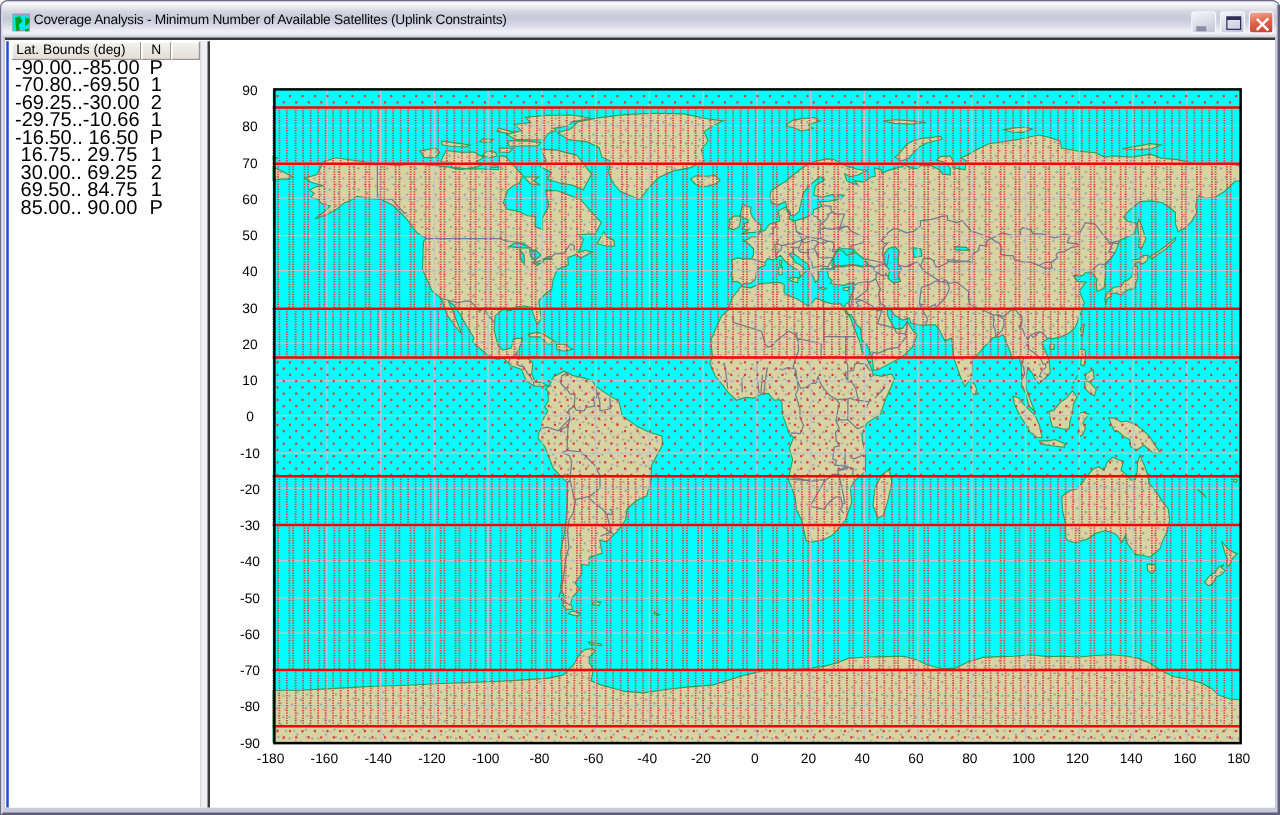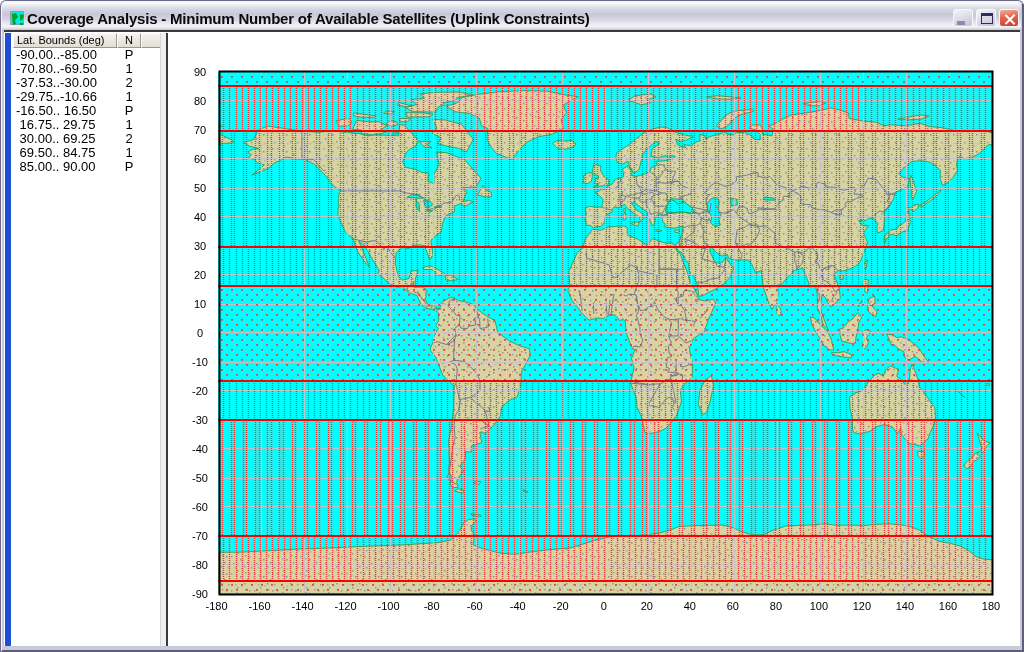--- a/index.html
+++ b/index.html
@@ -3,34 +3,34 @@
 *{margin:0;padding:0;box-sizing:border-box}
 body{width:1024px;height:652px;overflow:hidden;font-family:"Liberation Sans",sans-serif;background:#fff;-webkit-font-smoothing:antialiased}
 #win{position:absolute;left:0;top:0;width:1024px;height:652px;background:#6a6a8e;border-radius:6px 6px 0 0}
 #winb{position:absolute;left:1px;top:1px;width:1022px;height:650px;background:#f6f6fa;border-radius:5px 5px 0 0}
 #winc2{position:absolute;left:2px;top:2px;width:1020px;height:649px;background:#c9c9da;border-radius:4px 4px 0 0}
 #wind{position:absolute;right:0;top:4px;width:2px;height:648px;background:#5e5e7c}
 #wine{position:absolute;left:2px;bottom:0;width:1022px;height:2px;background:#5e5e7c}
 #title{position:absolute;left:2px;top:2px;width:1019px;height:28px;border-radius:4px 4px 0 0;
  background:linear-gradient(#ffffff 0%,#f0f0f5 9%,#d6d6e2 26%,#c7c7d7 45%,#d5d5e3 62%,#ebebf2 78%,#f1f1f6 88%,#d9d9e5 96%,#bbbbd0 100%)}
 #ticon{position:absolute;left:8px;top:9px;width:14px;height:14px;background:#00e8e8;border:1px solid #9a9ab0}
-#ttext{position:absolute;left:25px;top:8px;font-size:15px;font-weight:bold;color:#0a0a0a;letter-spacing:-0.2px}
+#ttext{position:absolute;left:25px;top:8px;font-size:11px;font-weight:normal;color:#0a0a0a;letter-spacing:-0.2px}
 .tb{position:absolute;top:7px;height:18px;border-radius:3px;border:1px solid #f8f8fc}
 #bmin{left:951px;width:20px;background:linear-gradient(160deg,#f4f4f9 0%,#dcdce8 50%,#c2c2d6 100%)}
 #bmax{left:974px;width:20px;background:linear-gradient(160deg,#f4f4f9 0%,#dcdce8 50%,#c2c2d6 100%)}
 #bclose{left:997px;width:20px;background:linear-gradient(170deg,#f2ac98 0%,#e2654e 45%,#c63e2c 100%)}
 #bmin i{position:absolute;left:3px;top:11px;width:8px;height:4px;background:#8c8ca8}
 #bmax i{position:absolute;left:3.5px;top:3px;width:12px;height:11px;border:1px solid #2e2e5a;border-top-width:3px}
 .x1,.x2{position:absolute;left:8.8px;top:2.5px;width:2.4px;height:13px;background:#fff}
 .x1{transform:rotate(45deg)}.x2{transform:rotate(-45deg)}
 #content{position:absolute;left:4px;top:30px;width:1016px;height:616px;background:#fff;border-top:2px solid #3a3a3a}
-#lpanel{position:absolute;left:1px;top:1px;width:156px;height:613px;background:#fff;border-left:6px solid #1d4ed8}
+#lpanel{position:absolute;left:1px;top:1px;width:156px;height:613px;background:#fff;border-left:2px solid #1d4ed8}
 #lhead{position:absolute;left:2px;top:0px;width:151px;height:15px;font-size:11px;color:#000}
 .hc{position:absolute;top:0;height:15px;background:linear-gradient(#f4f2ef 0%,#e9e6e0 60%,#e2ded7 100%);border-right:1px solid #9a968e;border-bottom:1px solid #9a968e;border-top:1px solid #fff;border-left:1px solid #fff}
-#rows{position:absolute;left:2px;top:15px;width:151px;font-size:13px;color:#000}
+#rows{position:absolute;left:2px;top:15px;width:151px;font-size:16px;color:#000}
 .row{height:14px;line-height:14px;white-space:pre}
 .c1{position:absolute;left:3px}.c2{position:absolute;left:104px;width:24px;text-align:center}
 .row{position:relative}
 #split{position:absolute;left:156px;top:1px;width:6px;height:613px;background:#f0f0f4;border-left:1px solid #d8d8d8}
 #rpanel{position:absolute;left:162px;top:1px;width:854px;height:613px;background:#fff;border-left:2px solid #3a3a3a}
 svg{position:absolute;left:0;top:0}
 text{font-family:"Liberation Sans",sans-serif;font-size:11px;fill:#000}
 </style></head><body>
 <div id="win">
     <div id="winb"></div>
@@ -61,21 +61,21 @@
 <div id="content">
  <div id="lpanel">
   <div id="lhead">
    <div class="hc" style="left:0;width:104px;padding-left:3px">Lat. Bounds (deg)</div>
    <div class="hc" style="left:104px;width:24px;text-align:center">N</div>
    <div class="hc" style="left:128px;width:23px"></div>
   </div>
   <div id="rows">
         <div class="row"><span class="c1">-90.00..-85.00</span><span class="c2">P</span></div>
         <div class="row"><span class="c1">-70.80..-69.50</span><span class="c2">1</span></div>
-        <div class="row"><span class="c1">-37.53..-30.00</span><span class="c2">2</span></div>
+        <div class="row"><span class="c1">-69.25..-30.00</span><span class="c2">2</span></div>
         <div class="row"><span class="c1">-29.75..-10.66</span><span class="c2">1</span></div>
         <div class="row"><span class="c1">-16.50..&nbsp;16.50</span><span class="c2">P</span></div>
         <div class="row"><span class="c1">&nbsp;16.75..&nbsp;29.75</span><span class="c2">1</span></div>
         <div class="row"><span class="c1">&nbsp;30.00..&nbsp;69.25</span><span class="c2">2</span></div>
         <div class="row"><span class="c1">&nbsp;69.50..&nbsp;84.75</span><span class="c2">1</span></div>
         <div class="row"><span class="c1">&nbsp;85.00..&nbsp;90.00</span><span class="c2">P</span></div>
       </div>
  </div>
  <div id="split"></div>
  <div id="rpanel"></div>

